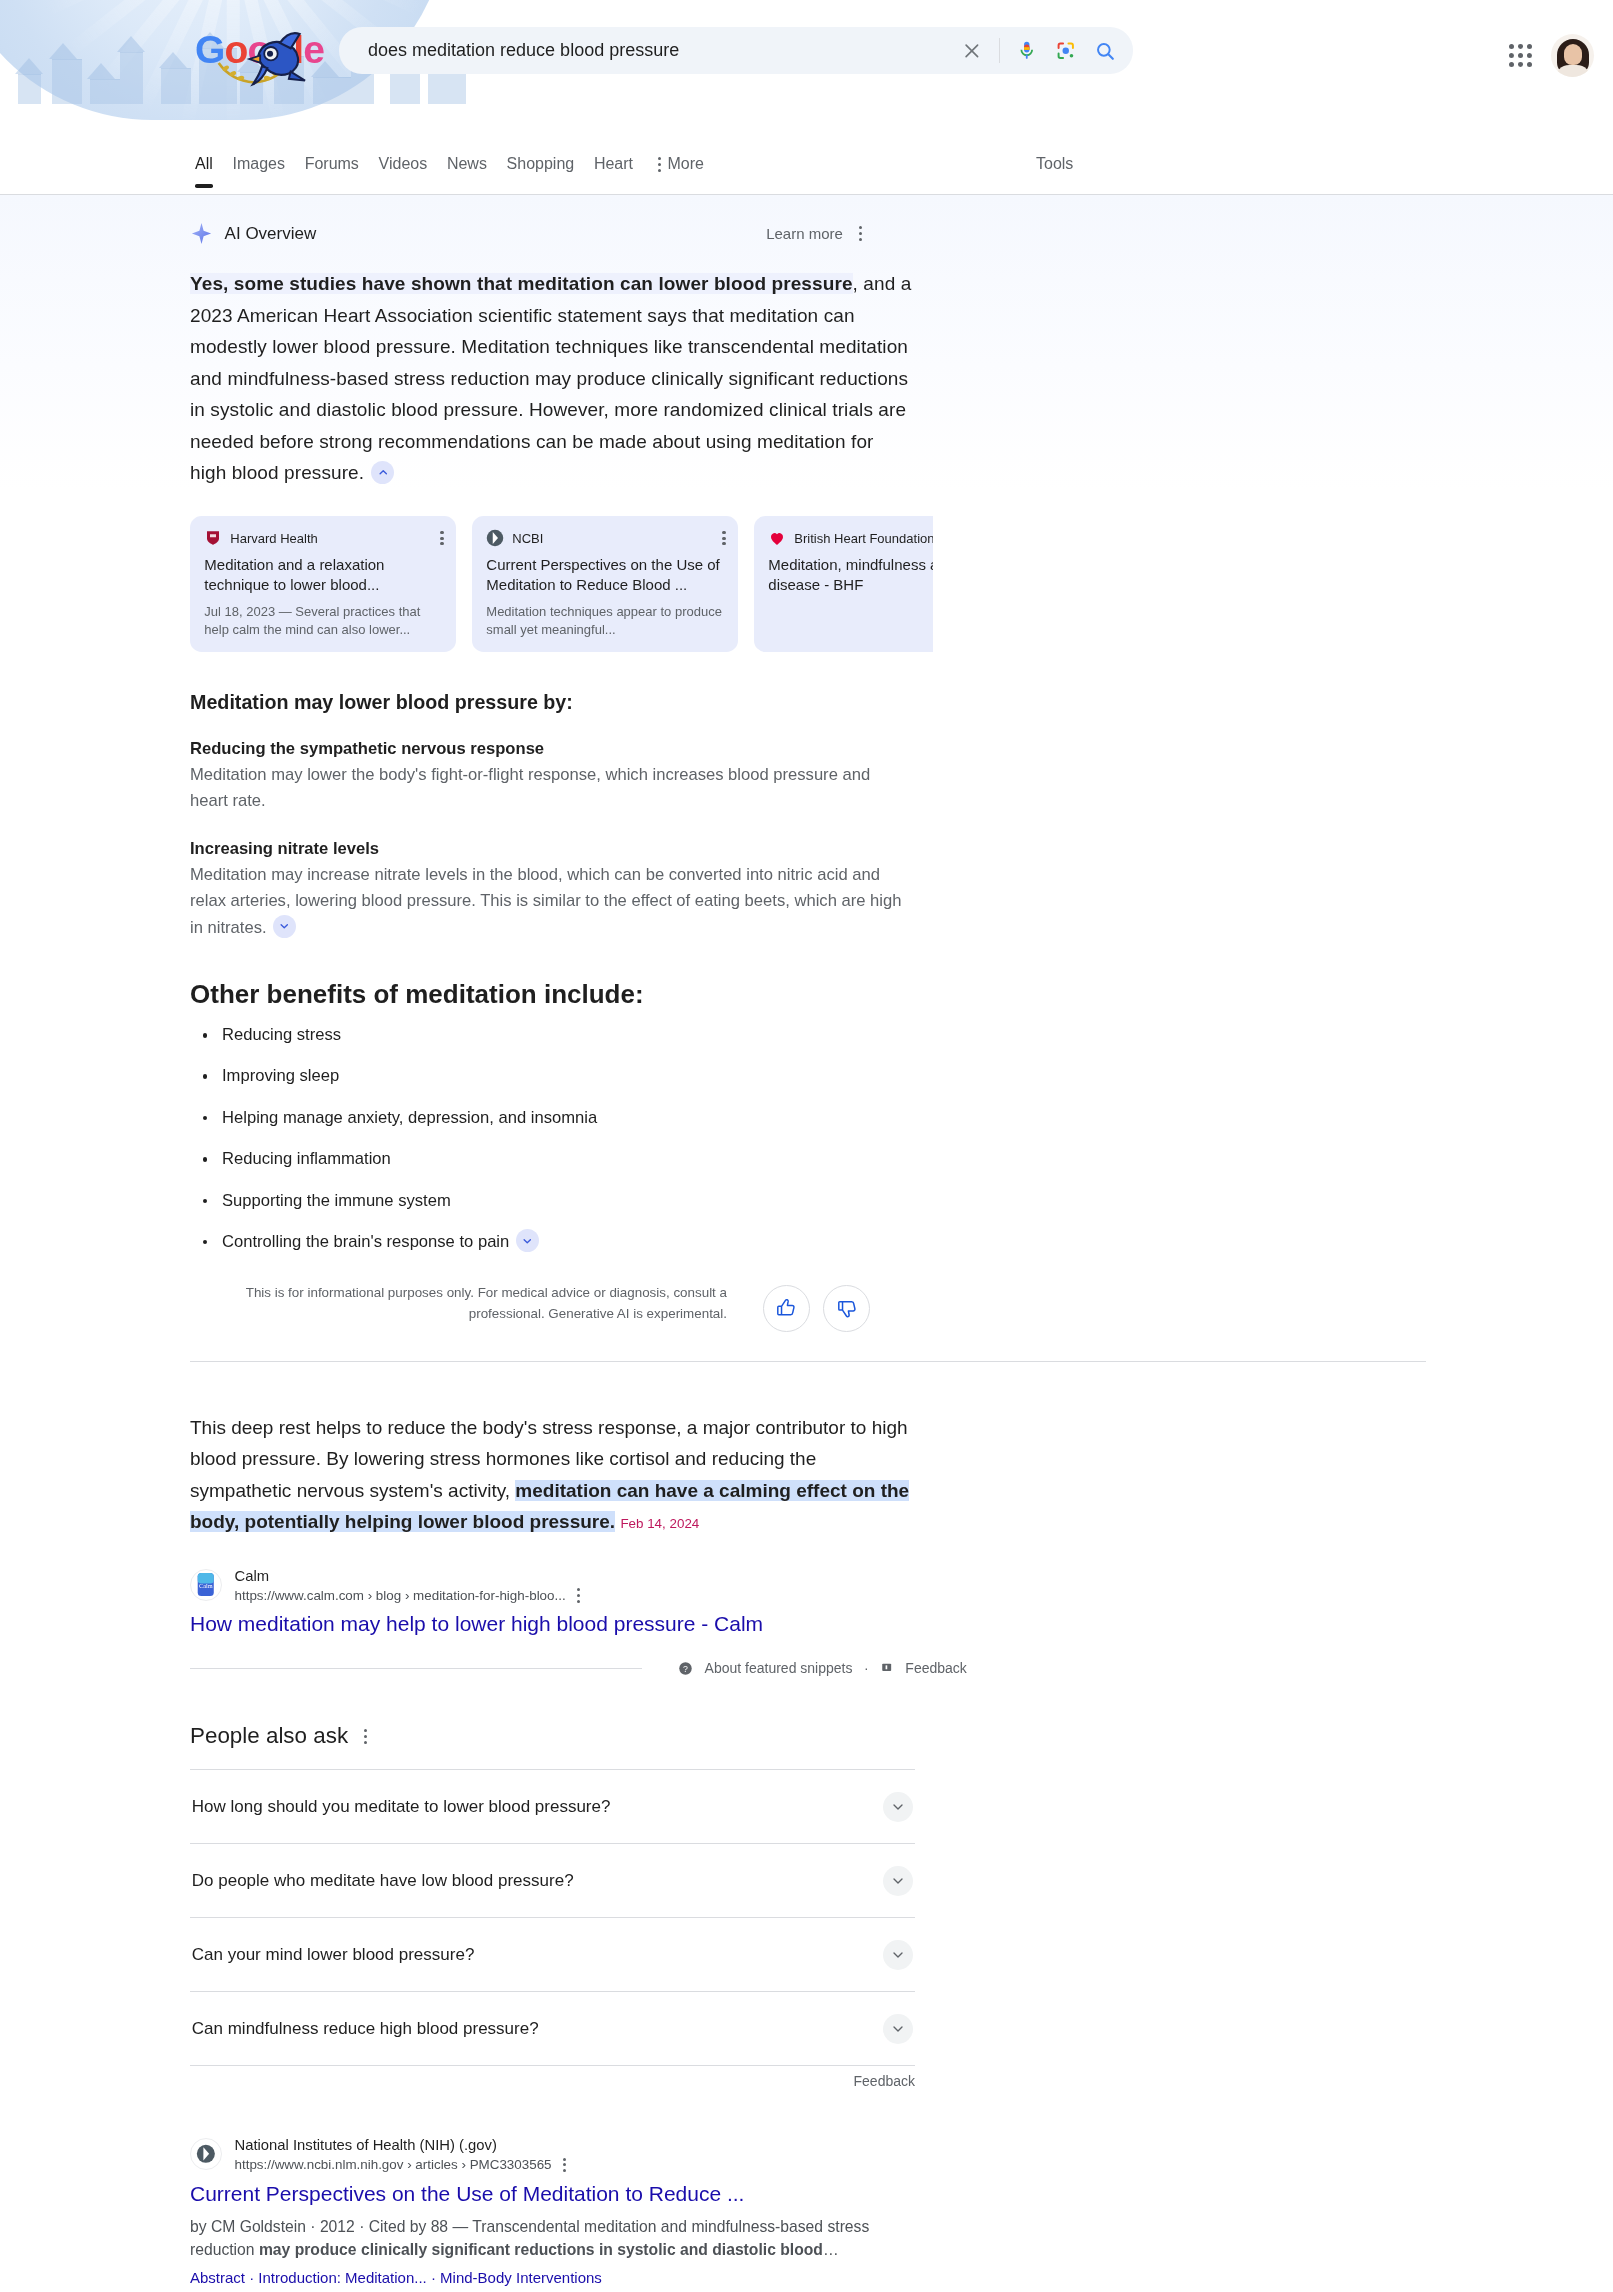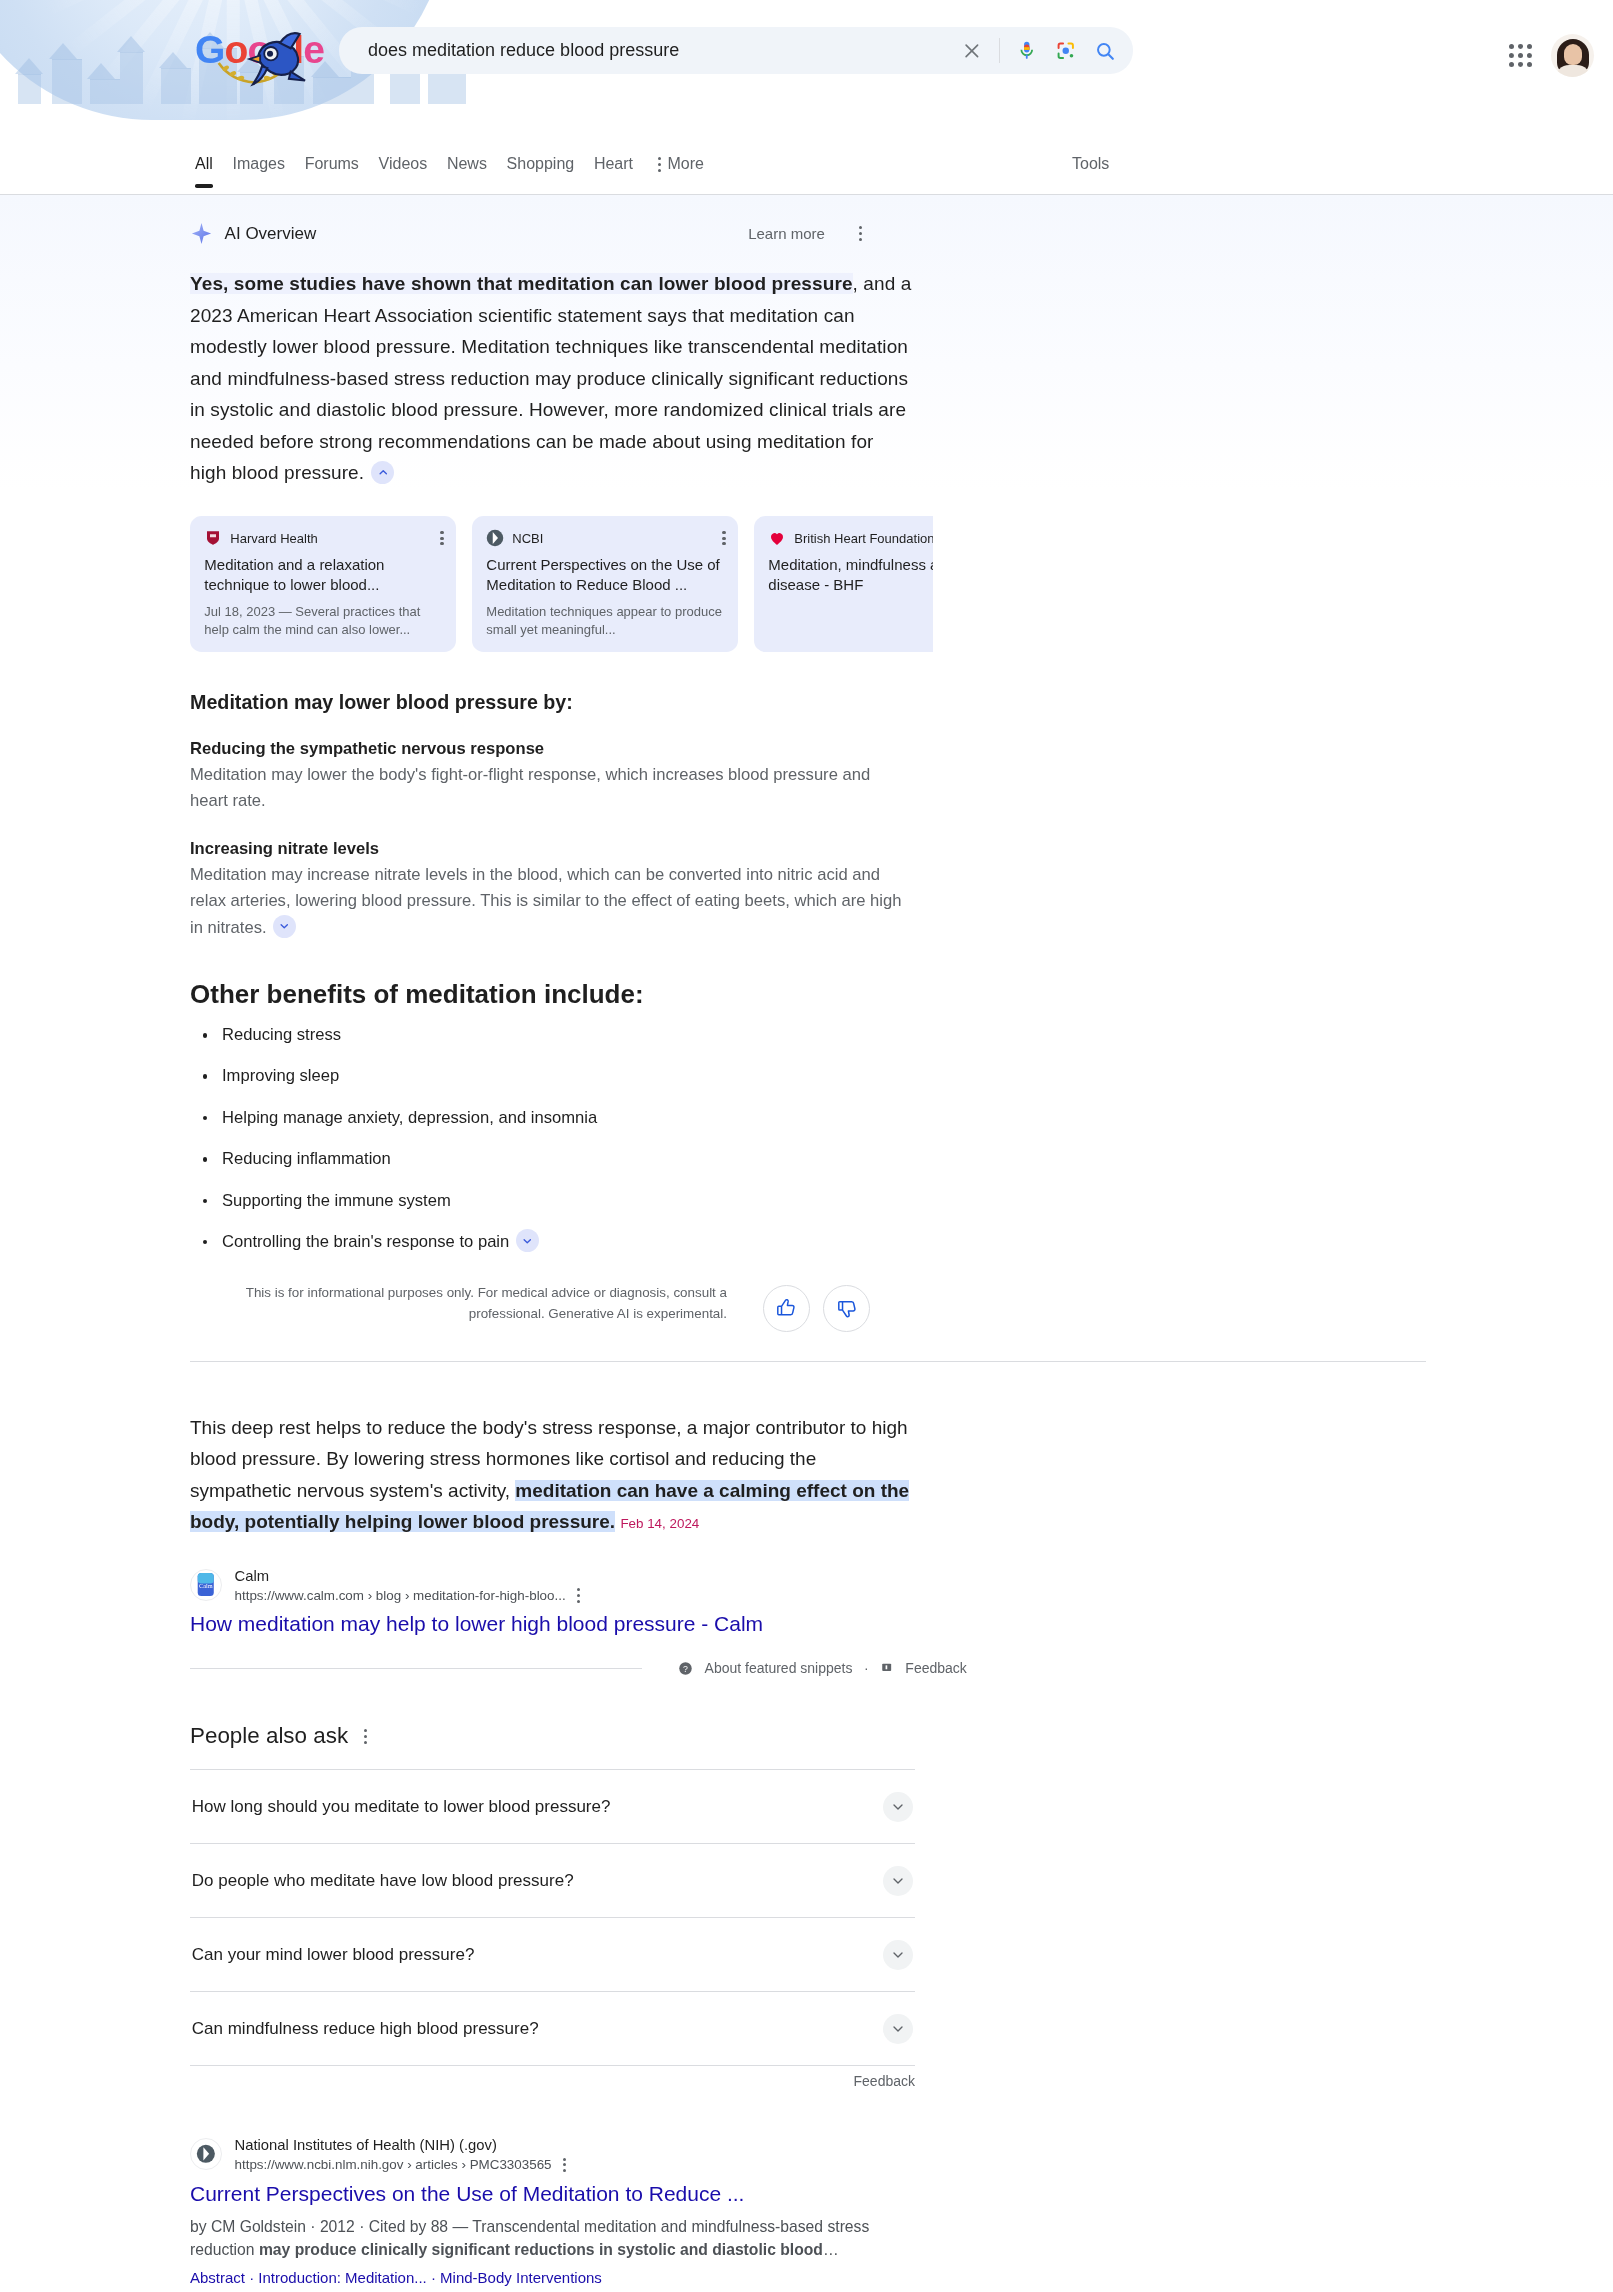--- a/index.html
+++ b/index.html
@@ -141,21 +141,21 @@
     cursor: pointer; white-space: nowrap;
   }
   .nav-tab.active { color: #1f1f1f; font-weight: 400; }
   .nav-tab.active::after {
     content: ""; position: absolute; left: 0; right: 19.7px; bottom: 0;
     height: 3.6px; background: #1f1f1f; border-radius: 1.8px;
   }
   .nav-more { display: flex; align-items: center; gap: 6.3px; padding: 5.4px 0 14.3px 5.4px; cursor: pointer; }
   .nav-more span { font-size: 16px; color: #5f6368; }
   .tools-btn {
-    position: absolute; left: 1072px; top: 5.4px;
+    position: absolute; left: 1036px; top: 5.4px;
     font-size: 16px; color: #5f6368; cursor: pointer;
   }
 
   .dots-v { display: inline-flex; flex-direction: column; gap: 2.7px; }
   .dots-v i { width: 3.1px; height: 3.1px; border-radius: 50%; background: #5f6368; display: block; }
 
   
   .content { position: relative; padding-left: 190px; }
 
   
@@ -165,21 +165,21 @@
     background: linear-gradient(180deg, #f5f8fe 0%, #fbfcff 170px, #ffffff 296px);
     margin-left: -190px; padding-left: 190px;
     width: 1614px;
   }
   .aio-head {
     display: flex; align-items: center;
     width: 1236px;
   }
   .aio-spark { width: 23px; height: 23px; margin-right: 11.6px; flex: 0 0 auto; }
   .aio-title { font-size: 17px; color: #1f1f1f; }
-  .aio-head-right { margin-left: auto; display: flex; align-items: center; gap: 34px; padding-right: 564px; }
+  .aio-head-right { margin-left: auto; display: flex; align-items: center; gap: 16px; padding-right: 564px; }
   .learn-more { font-size: 15px; color: #5f6368; cursor: pointer; }
 
   .aio-body {
     width: 725px;
     margin-top: 23px;
     font-size: 19px;
     line-height: 1.66;
     color: #1f1f1f;
     letter-spacing: 0.1px;
   }

